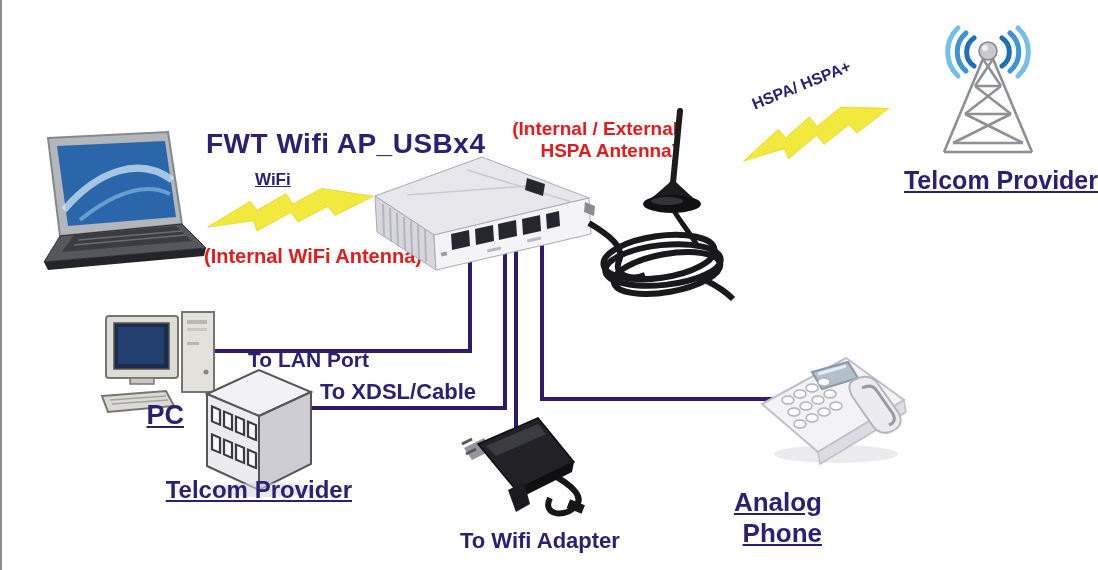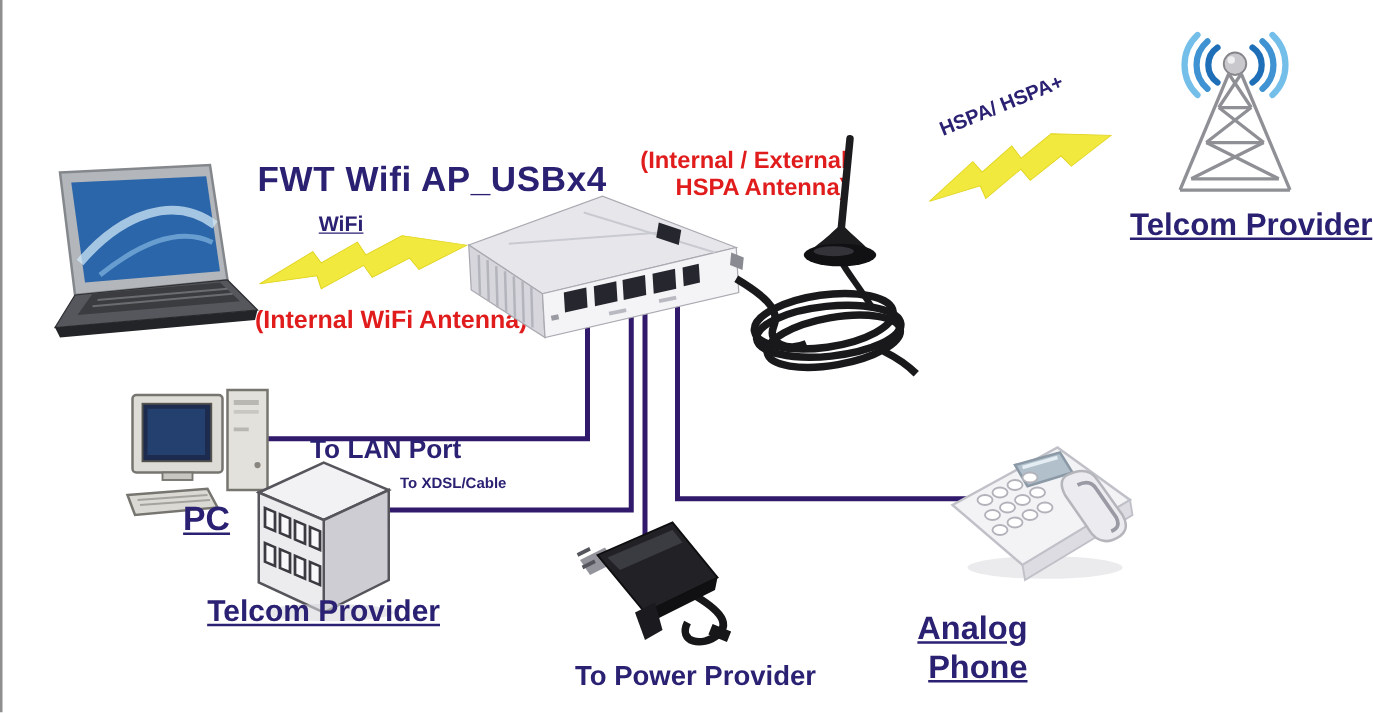--- a/index.html
+++ b/index.html
@@ -156,22 +156,22 @@
       <rect x="87" y="30" width="12" height="3" fill="#b9b7b1"></rect>
       <circle cx="106" cy="60" r="2.5" fill="#88867f"></circle>
 
       <polygon points="2,84 66,79 74,94 8,100" fill="#dbd9d3" stroke="#77756f" stroke-width="2"></polygon>
       <path d="M10,88 L66,84 M12,92 L68,88" stroke="#a5a39d" stroke-width="1.5" fill="none"></path>
     </svg>
   </div>
   <div class="abs navy ctr" style="left:118px;top:400px;width:64px;font-size:27px;">PC</div>
 
   <div class="abs navy lbl" style="left:246px;top:332px;font-size:21px;margin-top:16px;">To LAN Port</div>
-  <div class="abs navy lbl" style="left:318px;top:379px;font-size:12px;">To XDSL/Cable</div>
-  <div class="abs navy lbl" style="left:458px;top:528px;font-size:22px;">To Power Provider</div>
+  <div class="abs navy lbl" style="left:318px;top:379px;font-size:22px;">To XDSL/Cable</div>
+  <div class="abs navy lbl" style="left:458px;top:528px;font-size:22px;">To Wifi Adapter</div>
 
   <div class="abs" style="left:195px;top:364px;">
     <svg width="120" height="132" viewBox="0 0 120 132">
 
       <polygon points="10,30 62,6 114,28 62,52" fill="#f2f2f5" stroke="#55555b" stroke-width="2"></polygon>
 
       <polygon points="62,52 114,28 114,100 62,126" fill="#cdcdd3" stroke="#55555b" stroke-width="2"></polygon>
 
       <polygon points="10,30 62,52 62,126 10,102" fill="#ececef" stroke="#55555b" stroke-width="2"></polygon>
 

